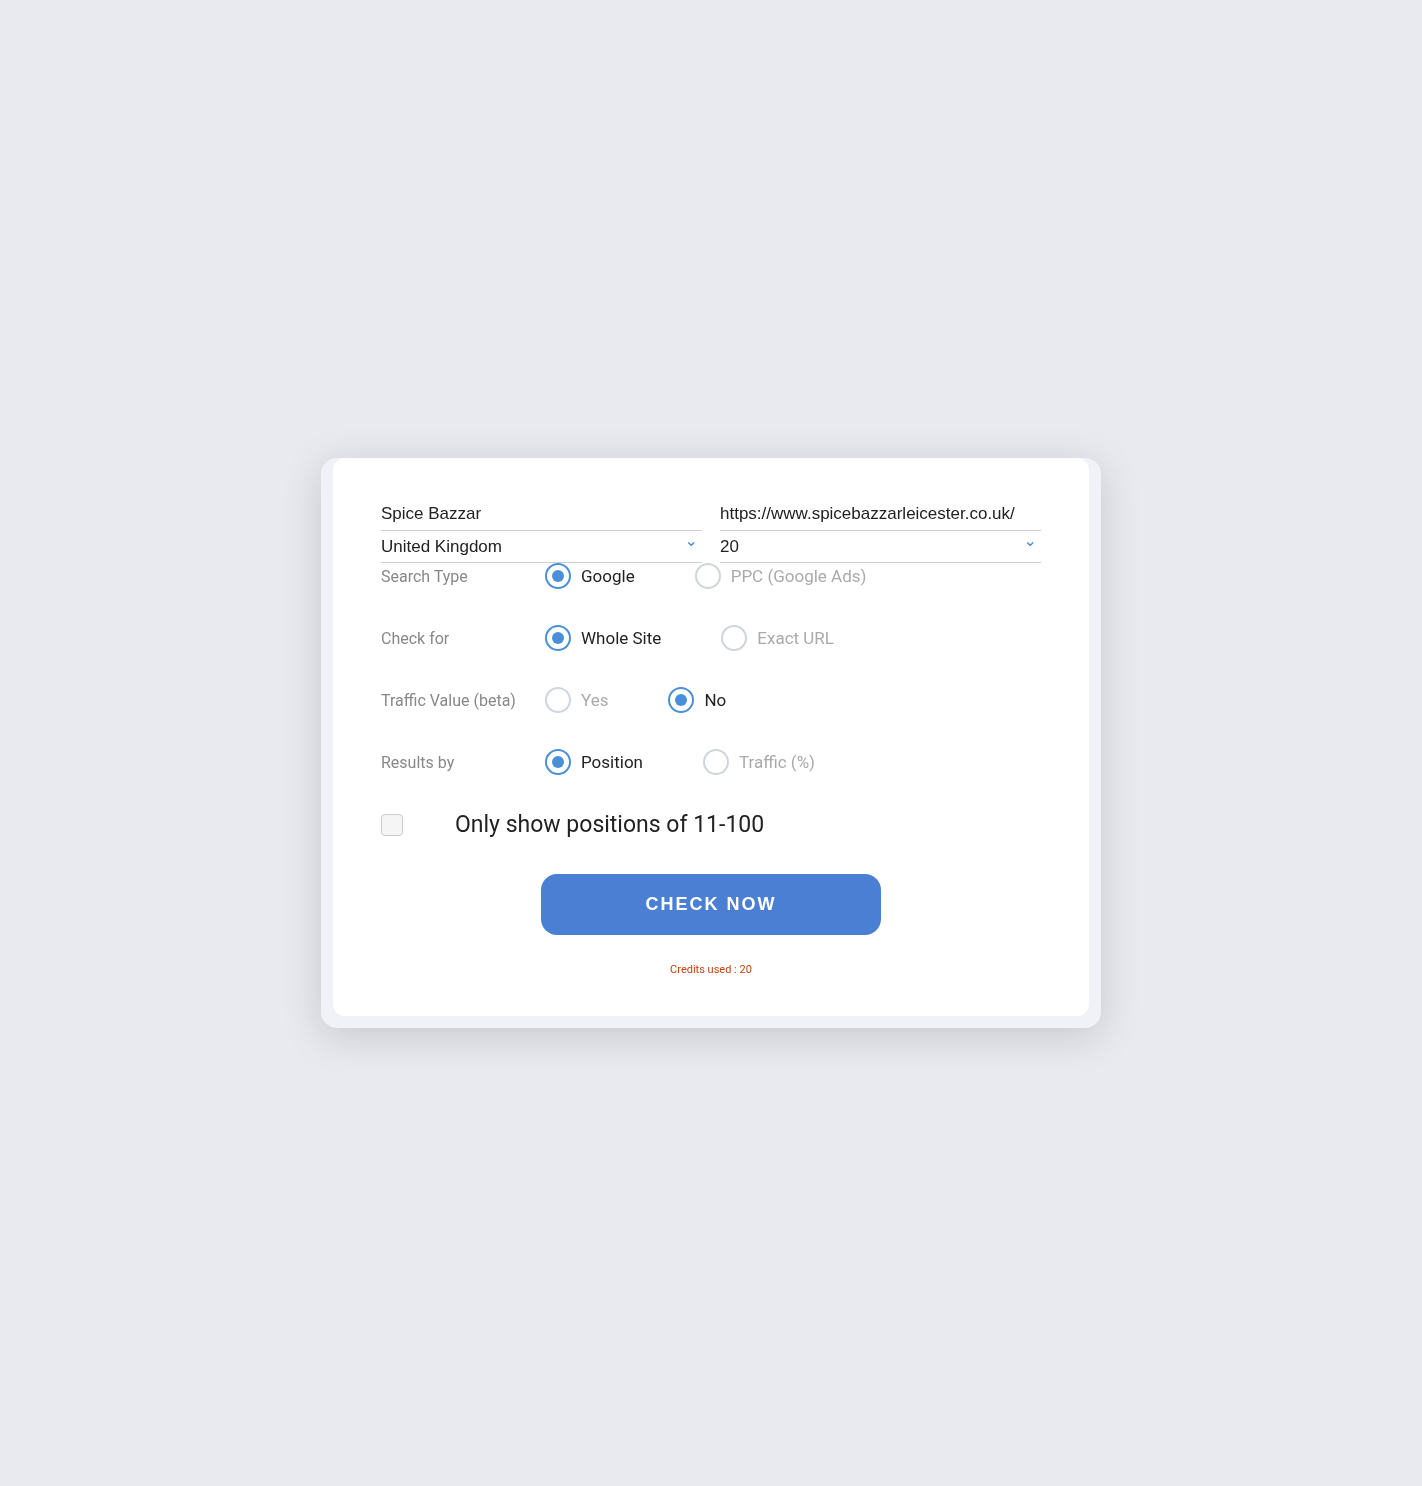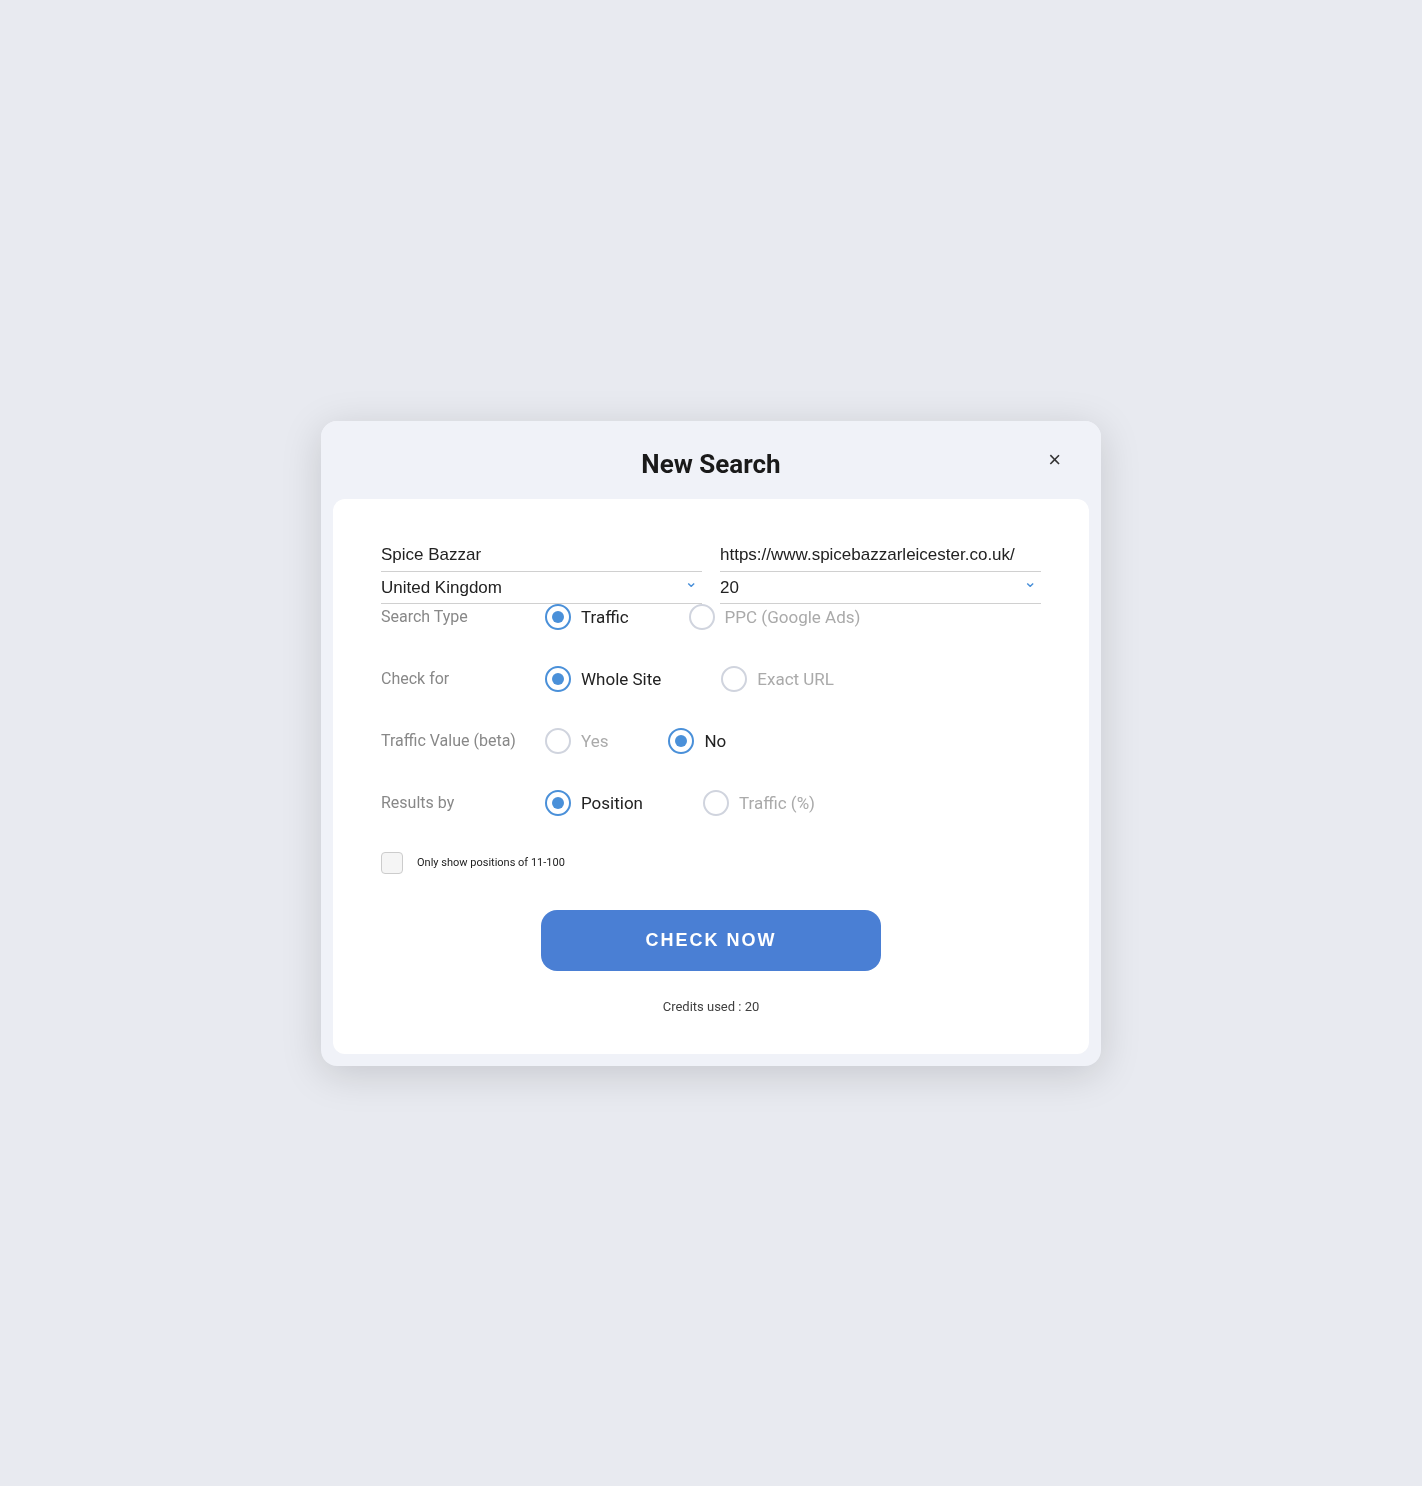--- a/index.html
+++ b/index.html
@@ -186,56 +186,51 @@
       width: 22px;
       height: 22px;
       border: 1.5px solid #ccc;
       border-radius: 4px;
       background: #f5f5f5;
       flex-shrink: 0;
       cursor: pointer;
     }
 
     .checkbox-label {
-      font-size: 11px;
+      font-size: 23px;
       color: #222;
+      margin-left: 38px;
     }
 
     .check-now-btn {
       display: block;
       width: 340px;
       margin: 0 auto 28px;
       padding: 20px;
       background: #4a7fd4;
       color: #fff;
       border: none;
       border-radius: 16px;
       font-size: 18px;
       font-weight: 700;
       letter-spacing: 2px;
       cursor: pointer;
       text-align: center;
     }
 
     .credits-text {
       text-align: center;
-      font-size: 13px;
-      color: #404040;
+      font-size: 11px;
+      color: #c2410c;
     }
   </style>
 </head>
 <body>
 
 <div class="modal-container">
-  <div class="modal-header">
-    <h1 class="modal-title">New Search</h1>
-    <button class="close-btn">
-      <span>×</span>
-    </button>
-  </div>
 
   <div class="modal-body">
 
     <div class="form-row">
       <div class="form-field">
         <input type="text" class="form-input" value="Spice Bazzar" style="">
       </div>
       <div class="form-field">
         <input type="text" class="form-input" value="https://www.spicebazzarleicester.co.uk/" style="">
       </div>
@@ -264,21 +259,21 @@
           <span class="select-chevron">⌄</span>
         </div>
       </div>
     </div>
 
     <div class="options-row">
       <span class="options-label">Search Type</span>
       <div class="radio-group">
         <label class="radio-option">
           <div class="radio-custom checked"></div>
-          <span class="radio-label-text">Traffic</span>
+          <span class="radio-label-text">Google</span>
         </label>
         <label class="radio-option">
           <div class="radio-custom"></div>
           <span class="radio-label-text disabled">PPC (Google Ads)</span>
         </label>
       </div>
     </div>
 
     <div class="options-row">
       <span class="options-label">Check for</span>

